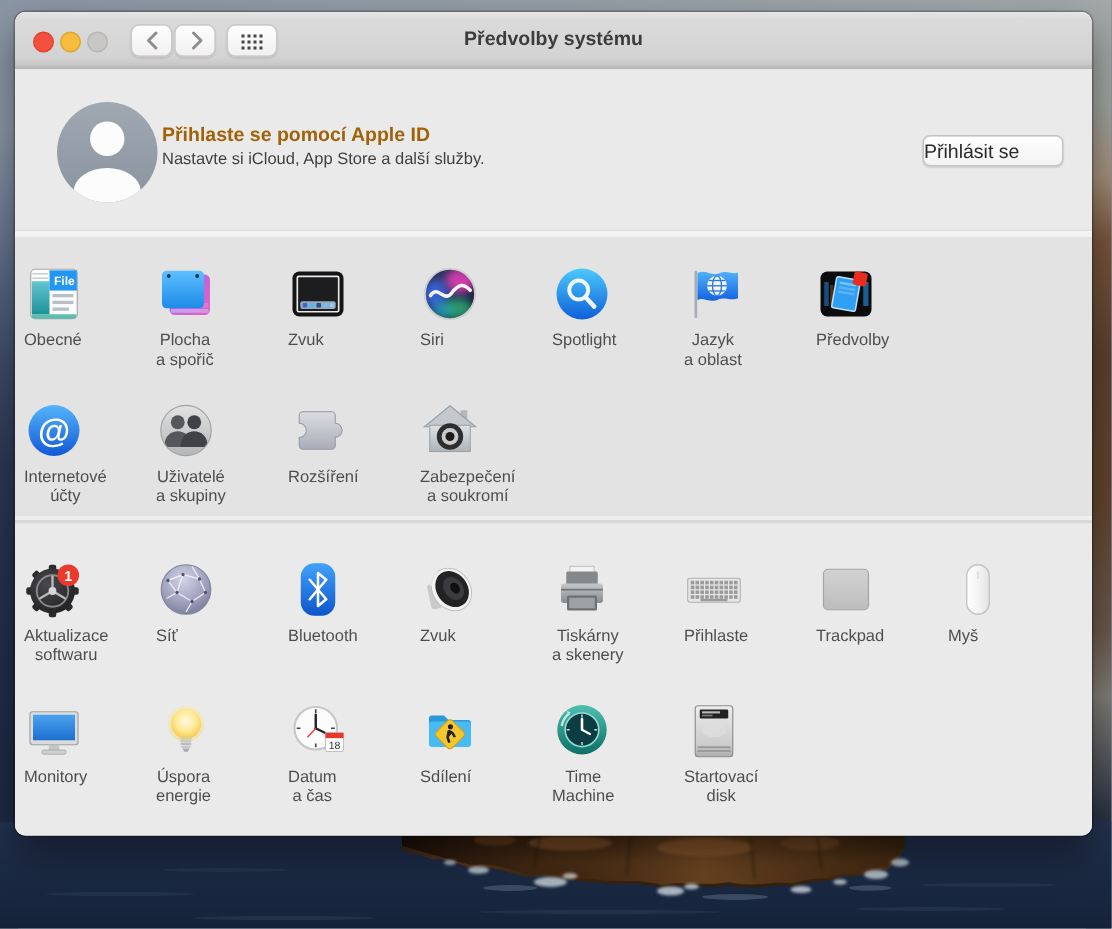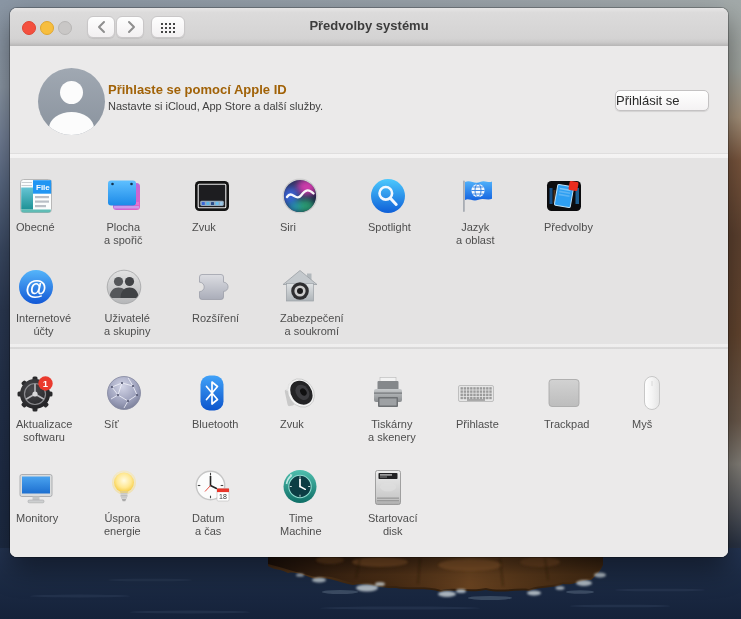--- a/index.html
+++ b/index.html
@@ -569,20 +569,34 @@
             <g>
               <rect x="25" y="21.5" width="12" height="12.5" rx="1.2" fill="#fff" stroke="#c2c2c2" stroke-width=".7"></rect>
               <rect x="25" y="21.5" width="12" height="3.6" fill="#e8362a"></rect>
               <text x="31" y="32" text-anchor="middle" font-size="7" fill="#333">18</text>
             </g>
           </svg>
           <div class="lb">Datum<br>a čas</div>
         </div>
         <div class="cell">
           <svg class="ic" viewBox="0 0 40 40">
+            <path d="M6 12 a2 2 0 0 1 2-2 h8 l3 3 h13 a2 2 0 0 1 2 2 v2 H6 Z" fill="#2b98dc"></path>
+            <rect x="6" y="14" width="28" height="17" rx="2" fill="#47bbf2"></rect>
+            <g transform="rotate(45 20 22.5)">
+              <rect x="12.5" y="15" width="15" height="15" rx="2.5" fill="#f6c72d" stroke="#c8a01c" stroke-width=".7"></rect>
+            </g>
+            <g fill="#222">
+              <circle cx="20.3" cy="17.5" r="1.7"></circle>
+              <path d="M19.6 19.5 l2.6 1.5 1.8 3 -1.4.8 -1.6-2.6 -1.8 2.2 1.2 3.4 -1.6.6 -1.3-3.8 .8-4.4z"></path>
+            </g>
+          </svg>
+          <div class="lb">Sdílení</div>
+        </div>
+        <div class="cell">
+          <svg class="ic" viewBox="0 0 40 40">
             <defs>
               <linearGradient id="tm1" x1="0" y1="0" x2="0" y2="1">
                 <stop offset="0" stop-color="#4fbfae"></stop>
                 <stop offset="1" stop-color="#0e6e66"></stop>
               </linearGradient>
             </defs>
             <circle cx="20" cy="19.5" r="16.5" fill="url(#tm1)"></circle>
             <circle cx="20" cy="19.5" r="11.2" fill="#0c3d44"></circle>
             <circle cx="20" cy="19.5" r="11.2" fill="none" stroke="#8fdcd0" stroke-width="1.1"></circle>
             <g stroke="#e8f6f4" stroke-width="1" opacity=".85">

